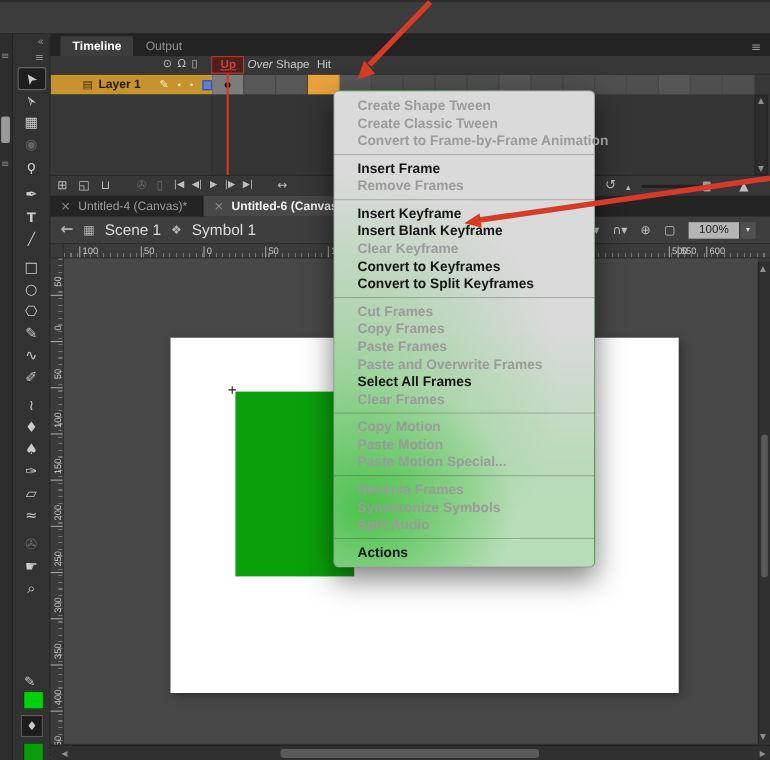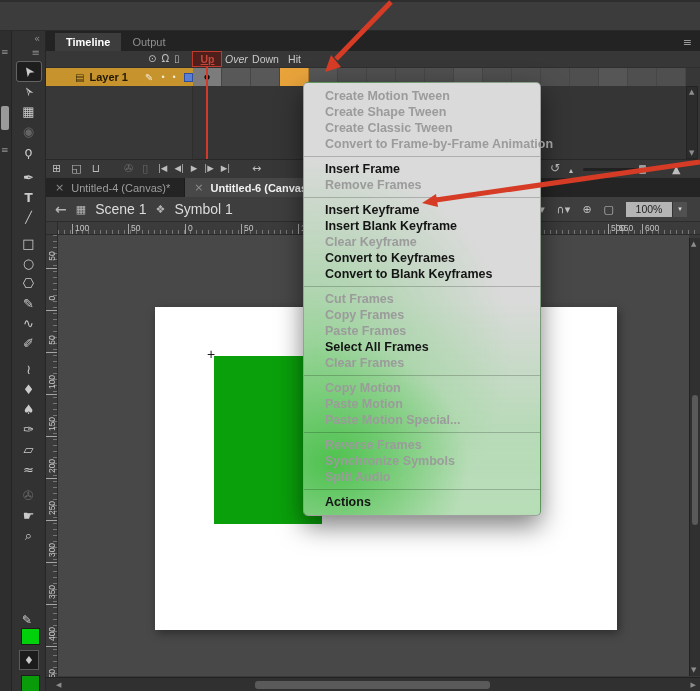--- a/index.html
+++ b/index.html
@@ -248,21 +248,21 @@
     <div class="tl-body" data-name="timeline-body">
       <div class="tl-header" data-name="timeline-frame-header">
         <div class="hdr-icons" data-name="layer-controls-header">
           <span class="g" data-name="eye-icon">⊙</span>
           <span class="g" data-name="lock-icon">Ω</span>
           <span class="g" data-name="outline-icon">▯</span>
         </div>
         <div class="up-box" data-name="playhead-frame-highlight"></div>
       <span class="flabel up" data-name="frame-label-up" style="left: 147px; text-decoration: underline;">Up</span>
           <span class="flabel" data-name="frame-label-over" style="left: 176px; font-style: italic;">Over</span>
-          <span class="flabel" data-name="frame-label-down" style="left: 205px;">Down</span>
+          <span class="flabel" data-name="frame-label-down" style="left: 205px;">Shape</span>
           <span class="flabel" data-name="frame-label-hit" style="left: 234px;">Hit</span>
         </div>
       <div class="tl-layer-row" data-name="layer-row">
         <div class="layer-left" data-name="layer-name-cell">
           <span class="layer-page g" data-name="layer-page-icon">▤</span>
           <span class="layer-name" data-name="layer-name">Layer 1</span>
           <span class="layer-right-icons">
             <span class="layer-pencil g" data-name="layer-edit-pencil-icon">✎</span>
             <span class="ldot" data-name="layer-visibility-dot-icon">•</span>
             <span class="ldot" data-name="layer-lock-dot-icon">•</span>
@@ -408,37 +408,37 @@
     <div class="v-thumb" data-name="vertical-scroll-thumb"></div>
     <span class="sarr g" style="bottom:2px;" data-name="scroll-down-icon">▼</span>
   </div>
   <div class="h-scroll" data-name="stage-horizontal-scrollbar">
     <span class="sarr g" style="left:10px;" data-name="scroll-left-icon">◀</span>
     <div class="h-thumb" data-name="horizontal-scroll-thumb"></div>
     <span class="sarr g" style="right:4px;" data-name="scroll-right-icon">▶</span>
   </div>
 
   <div class="menu" data-name="context-menu">
-      <div class="mi dis" data-name="menu-item">Create Motion Tween</div>
       <div class="mi dis" data-name="menu-item">Create Shape Tween</div>
       <div class="mi dis" data-name="menu-item">Create Classic Tween</div>
       <div class="mi dis" data-name="menu-item">Convert to Frame-by-Frame Animation</div>
       <div class="msep" data-name="menu-separator"></div>
       <div class="mi" data-name="menu-item">Insert Frame</div>
       <div class="mi dis" data-name="menu-item">Remove Frames</div>
       <div class="msep" data-name="menu-separator"></div>
       <div class="mi" data-name="menu-item">Insert Keyframe</div>
       <div class="mi" data-name="menu-item">Insert Blank Keyframe</div>
       <div class="mi dis" data-name="menu-item">Clear Keyframe</div>
       <div class="mi" data-name="menu-item">Convert to Keyframes</div>
-      <div class="mi" data-name="menu-item">Convert to Blank Keyframes</div>
+      <div class="mi" data-name="menu-item">Convert to Split Keyframes</div>
       <div class="msep" data-name="menu-separator"></div>
       <div class="mi dis" data-name="menu-item">Cut Frames</div>
       <div class="mi dis" data-name="menu-item">Copy Frames</div>
       <div class="mi dis" data-name="menu-item">Paste Frames</div>
+      <div class="mi dis" data-name="menu-item">Paste and Overwrite Frames</div>
       <div class="mi" data-name="menu-item">Select All Frames</div>
       <div class="mi dis" data-name="menu-item">Clear Frames</div>
       <div class="msep" data-name="menu-separator"></div>
       <div class="mi dis" data-name="menu-item">Copy Motion</div>
       <div class="mi dis" data-name="menu-item">Paste Motion</div>
       <div class="mi dis" data-name="menu-item">Paste Motion Special...</div>
       <div class="msep" data-name="menu-separator"></div>
       <div class="mi dis" data-name="menu-item">Reverse Frames</div>
       <div class="mi dis" data-name="menu-item">Synchronize Symbols</div>
       <div class="mi dis" data-name="menu-item">Split Audio</div>

